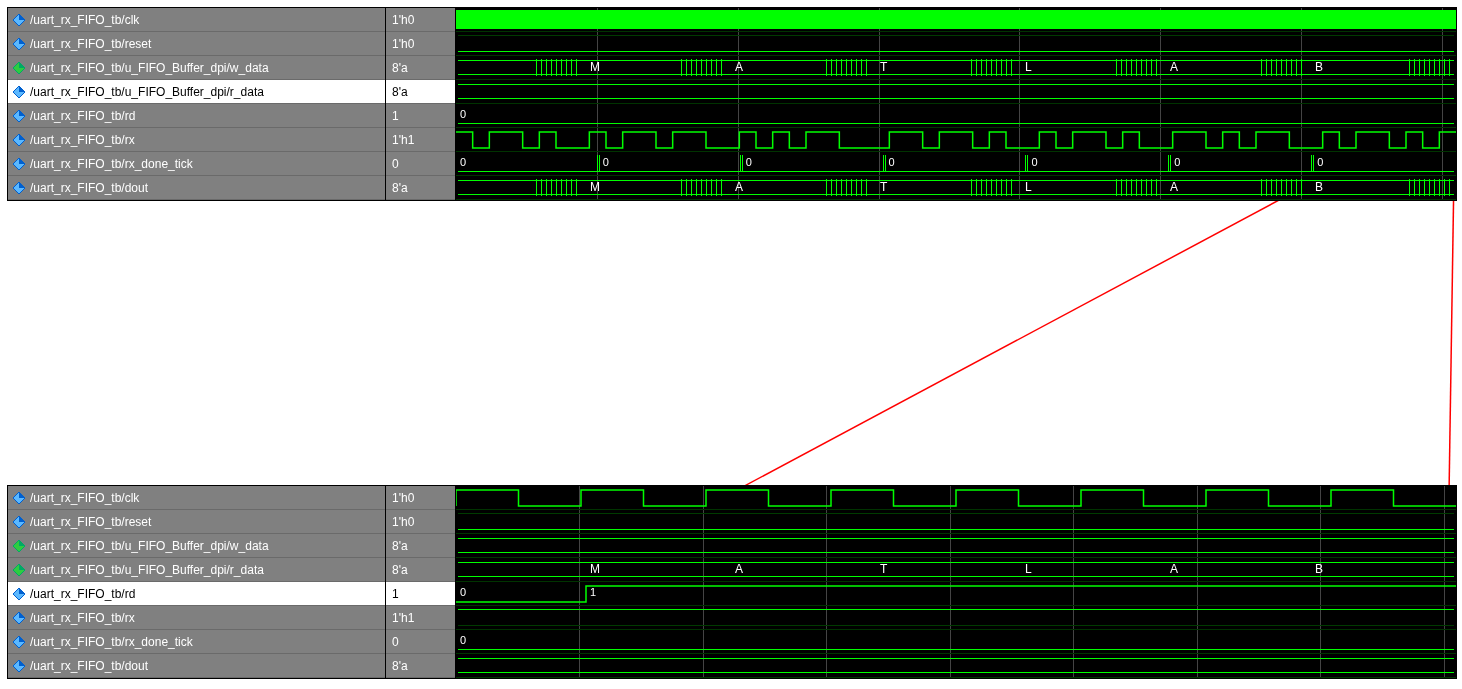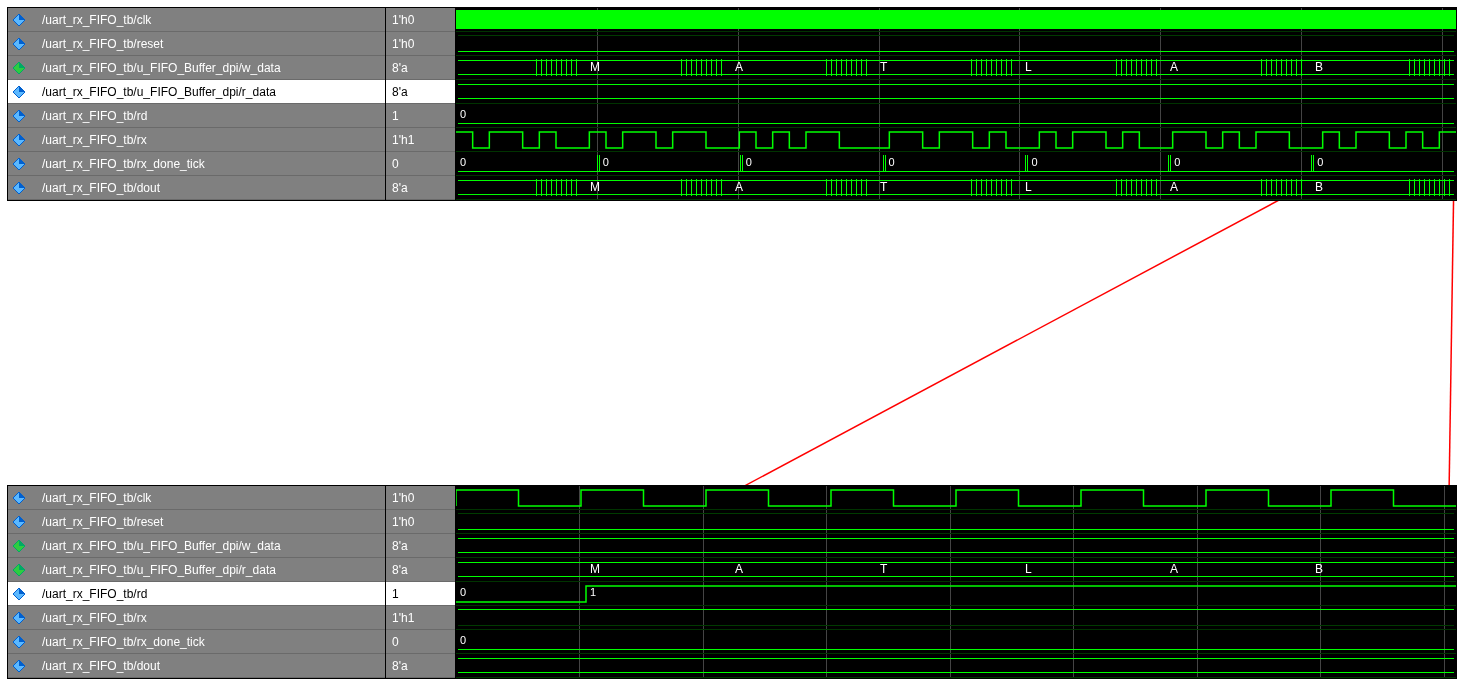--- a/index.html
+++ b/index.html
@@ -41,21 +41,21 @@
     align-items: center;
     height: 24px;
     color: #fff;
     padding-left: 4px;
     border-bottom: 1px solid #6a6a6a;
     white-space: nowrap;
     overflow: hidden;
   }
   .signal-row.selected { background: #ffffff; color: #000; }
   .signal-row.selected .signal-label { color:#000; }
-  .signal-label { margin-left: 16px; }
+  .signal-label { margin-left: 4px; }
 
   .value-row {
     height: 24px;
     color: #fff;
     display: flex;
     align-items: center;
     padding-left: 6px;
     border-bottom: 1px solid #6a6a6a;
   }
   .value-row.selected { background: #ffffff; color:#000; }

